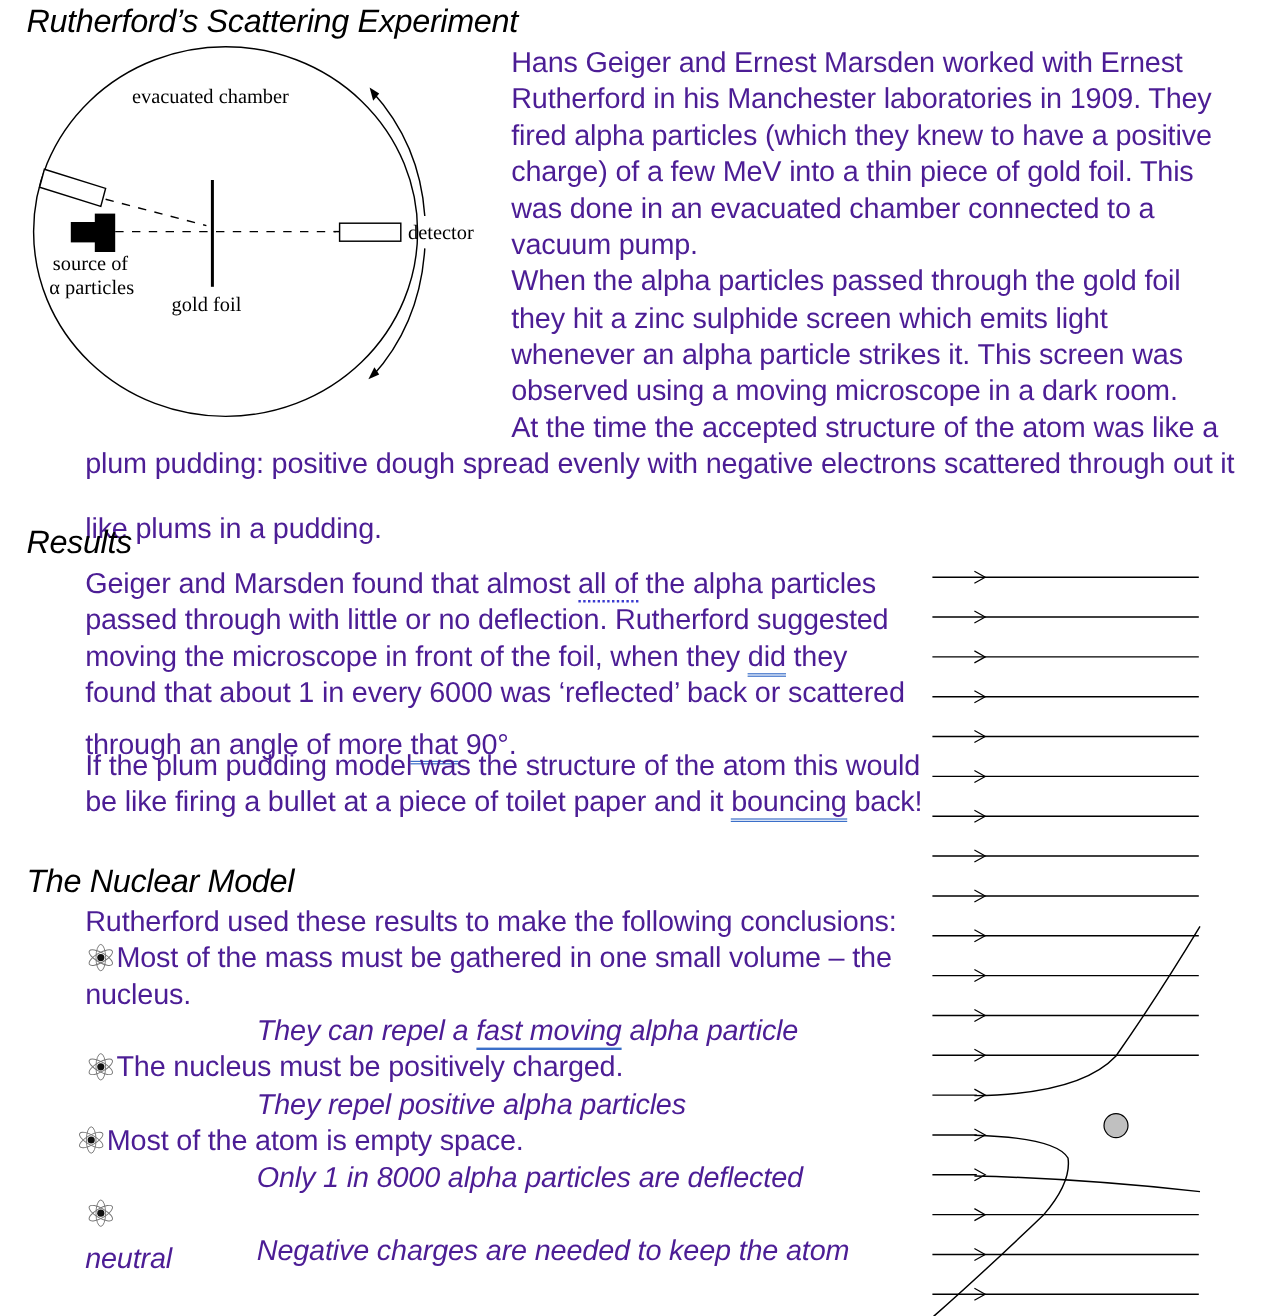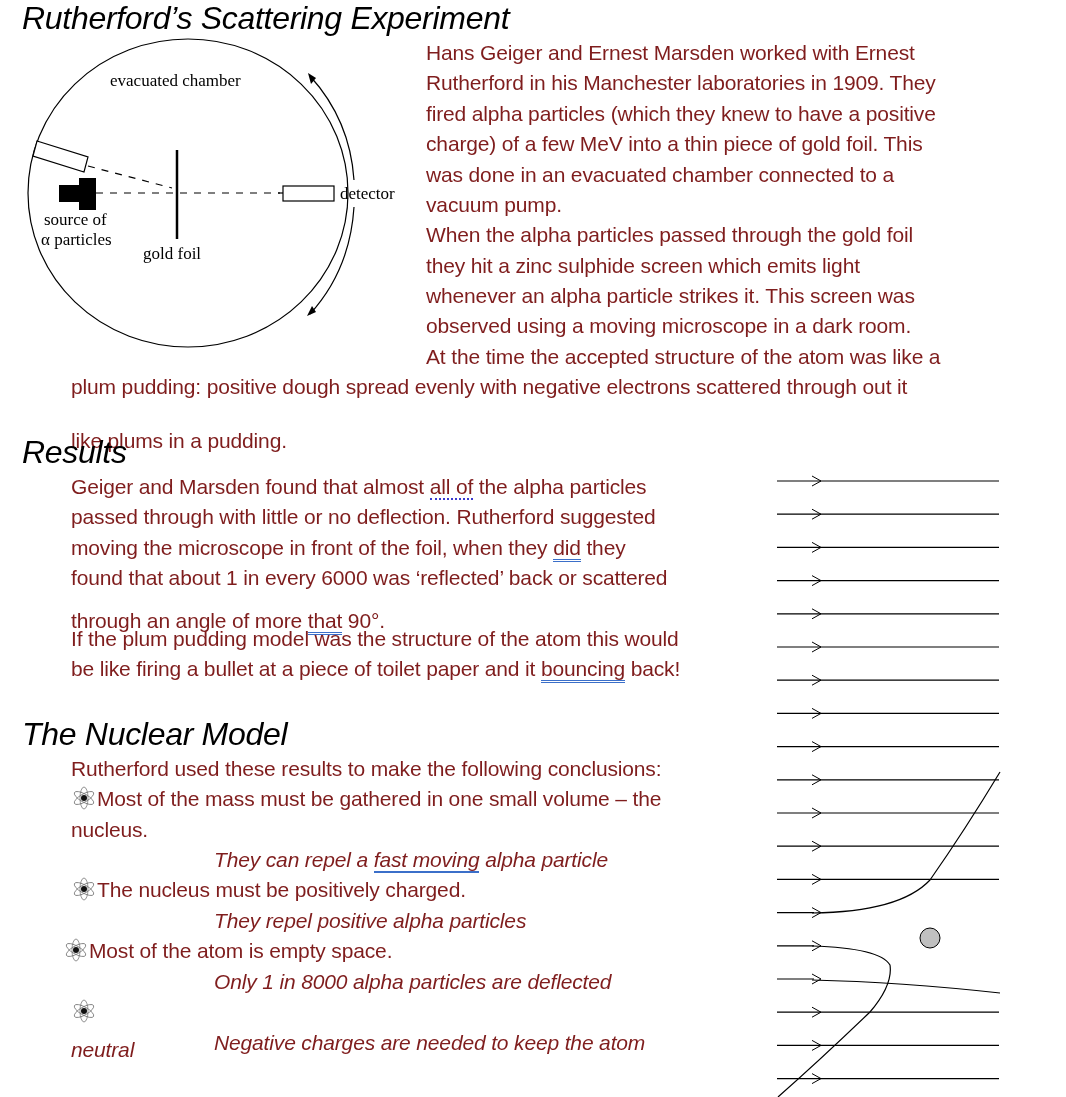--- a/index.html
+++ b/index.html
@@ -1,20 +1,20 @@
 <!DOCTYPE html>
 <html><head>
 <meta charset="utf-8">
 <style>
   html, body { margin:0; padding:0; background:#ffffff; }
   body { width:1066px; height:1097px; position:relative; overflow:hidden;
          font-family:"Liberation Sans", sans-serif; color:#1a1a1a; }
-  .h { position:absolute; font-style:italic; font-size:32px; line-height:32px; color:#000;
+  .h { position:absolute; font-style:italic; font-size:27px; line-height:32px; color:#000;
        font-family:"Liberation Sans", sans-serif; letter-spacing:-0.3px; white-space:nowrap; }
-  .line { position:absolute; font-size:21px; line-height:30px; white-space:nowrap; color:#7f1d1d;
+  .line { position:absolute; font-size:24px; line-height:30px; white-space:nowrap; color:#4c1d95;
           letter-spacing:-0.15px; }
   .it { font-style:italic; }
   .u2 { border-bottom:3px double #3b6fc9; padding-bottom:0; }
   .ud { border-bottom:2px dotted #3a3ad0; }
   .u1 { border-bottom:2px solid #3b6fc9; }
   .bullet { display:inline-block; width:26px; height:24px; vertical-align:-4px; }
   svg text { font-family:"Liberation Serif", serif; }
 </style>
 </head>
 <body>

